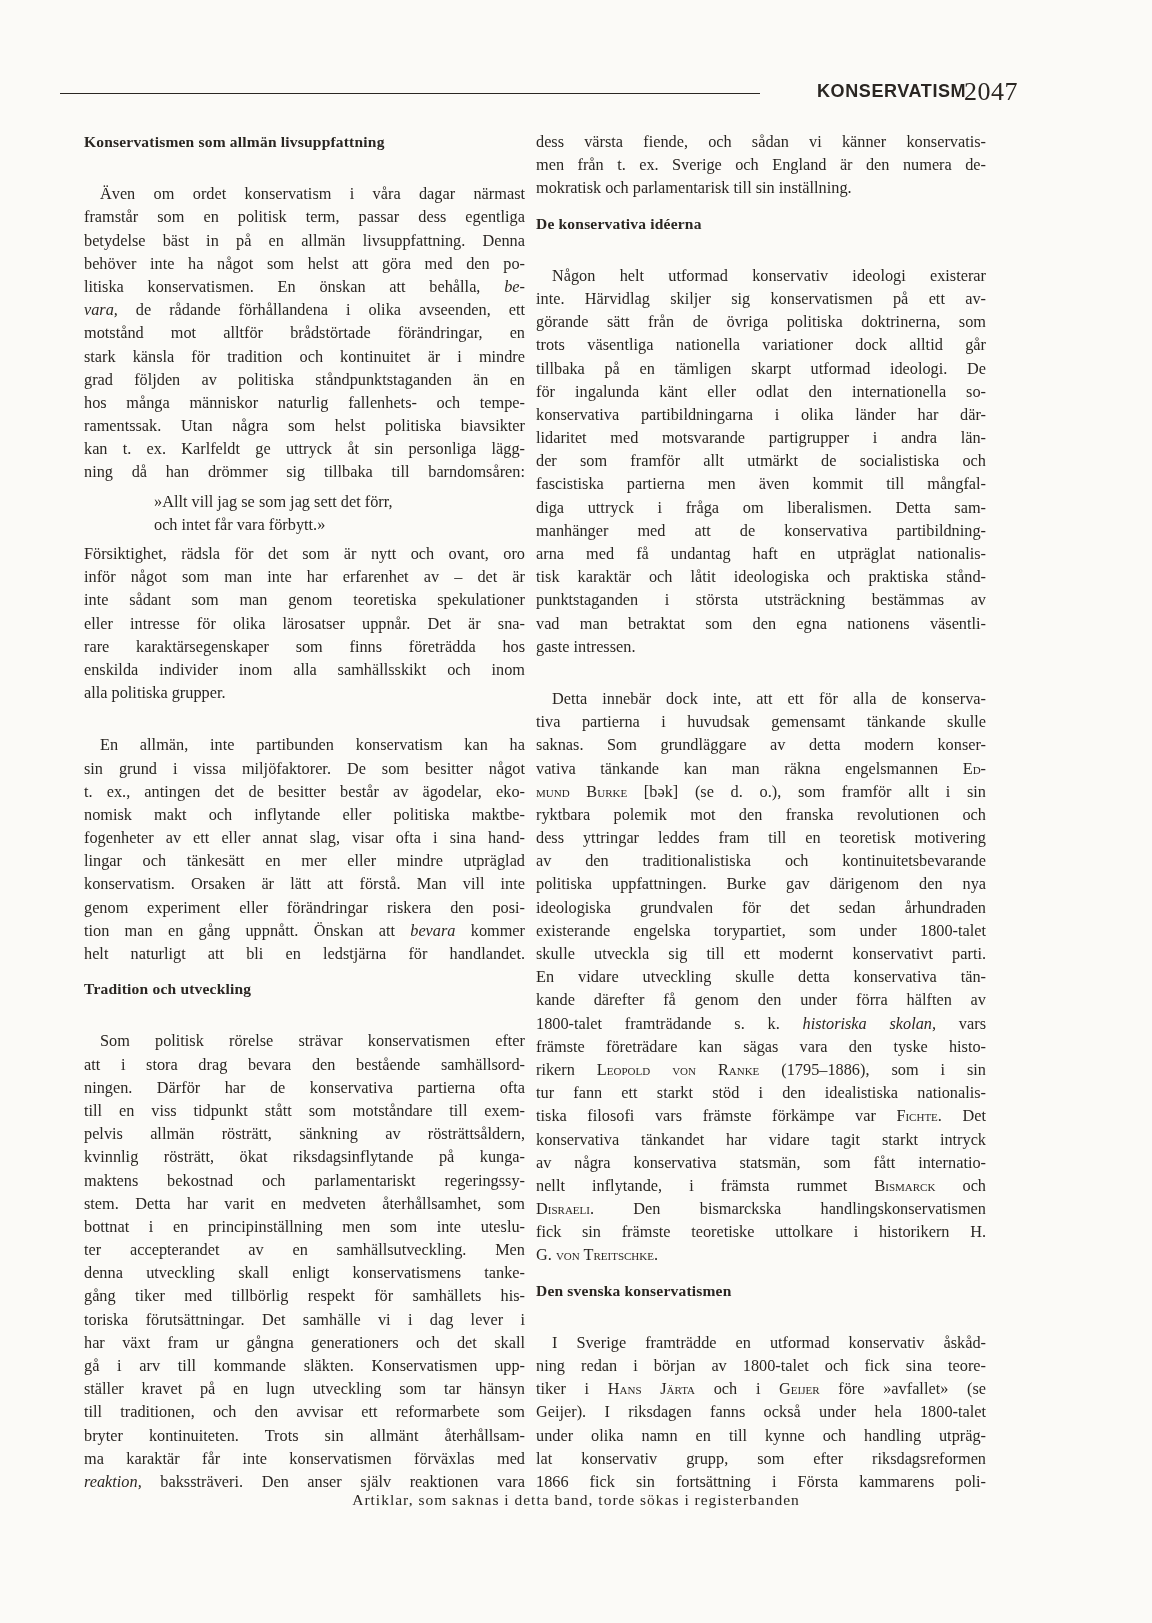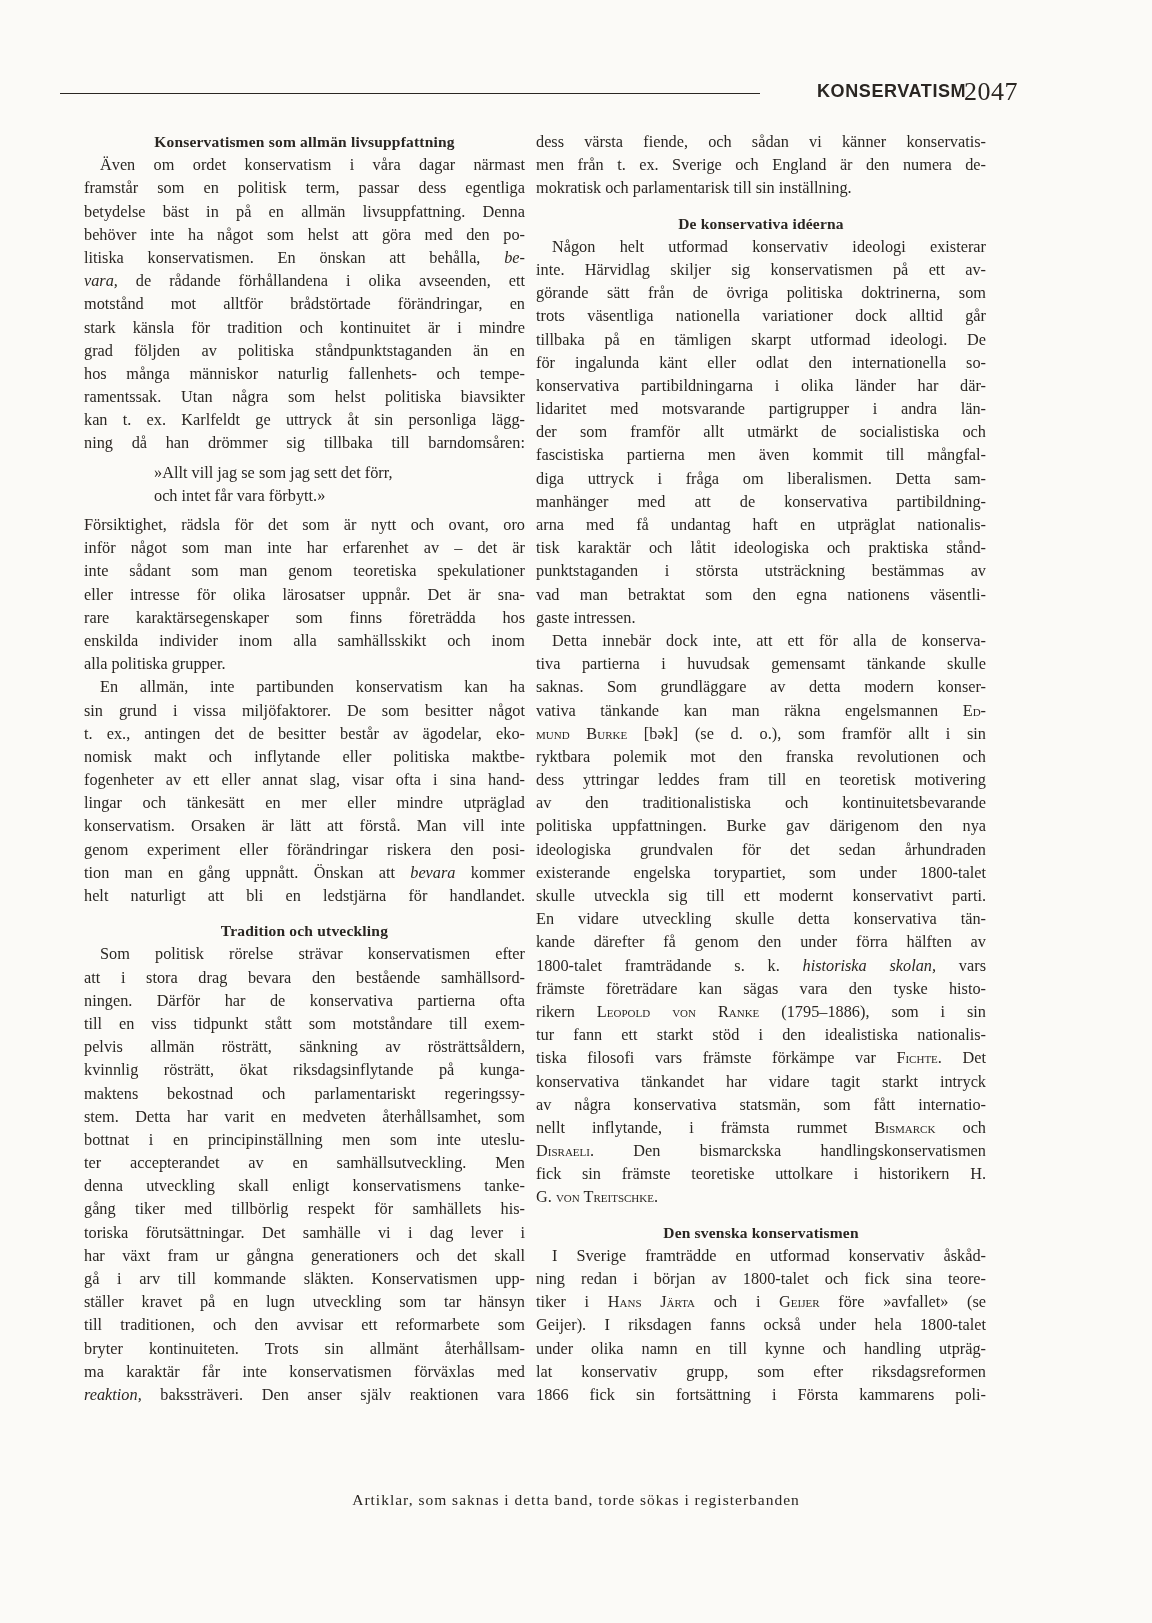--- a/index.html
+++ b/index.html
@@ -34,23 +34,23 @@
     text-align: justify;
   }
   .col-left { left: 84px; width: 441px; }
   .col-right { left: 536px; width: 450px; }
   .line {
     display: block; white-space: nowrap;
     text-align: justify; text-align-last: justify;
     height: 23.2px; overflow: visible;
   }
   .line.last { text-align-last: left; }
-  .line.indent { padding-left: 16px; }
+  .line.indent { padding-left: 16px; margin-top: 29px; }
   .heading {
-    display: block; text-align: center; font-weight: bold;
+    display: block; text-align: left; font-weight: bold;
     font-size: 15.5px; height: 23.2px; line-height: 23.2px;
     letter-spacing: 0.2px;
   }
   .gap { display: block; height: 12px; }
   .gap-sm { display: block; height: 6px; }
   .quote { display: block; padding-left: 70px; height: 23.2px; white-space: nowrap; }
   .sc { font-variant: small-caps; }
   i { font-style: italic; }
   .footer {
     position: absolute; left: 0; top: 1491px; width: 1152px; text-align: center;

